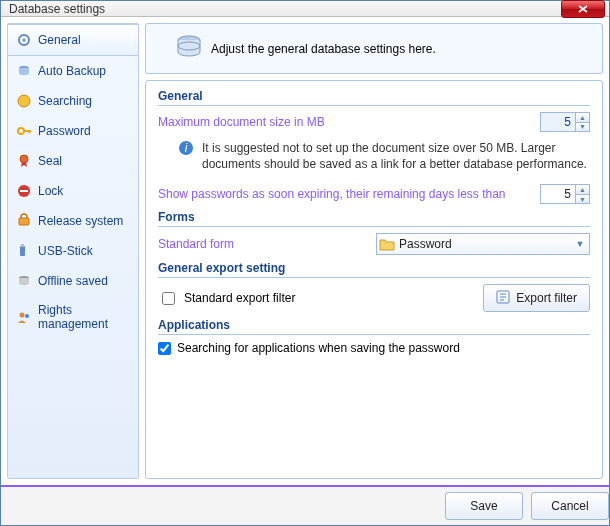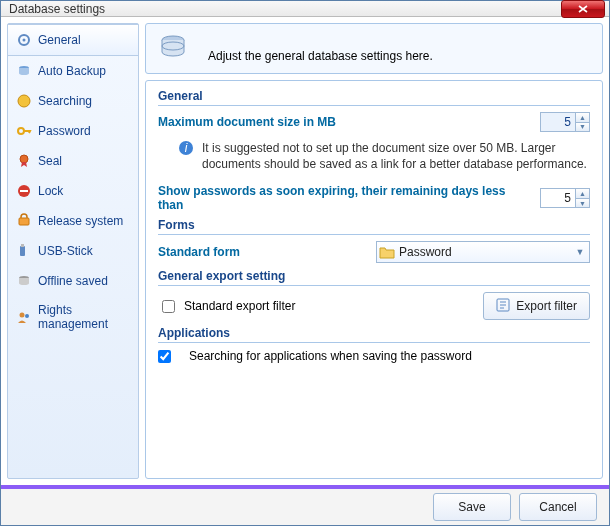--- a/index.html
+++ b/index.html
@@ -8,44 +8,44 @@
   .titlebar { height: 16px; background: linear-gradient(to bottom, #f8f8f8, #eaeaea); border-bottom: 1px solid #bbb; display: flex; align-items: center; padding: 0 4px 0 8px; }
   .titlebar-text { flex: 1; color: #333; }
   .close-btn { width: 44px; height: 18px; background: linear-gradient(to bottom, #f07373, #c8171e 50%, #a50f14 50%, #c8171e); border: 1px solid #8a0a0e; border-radius: 3px; display: flex; align-items: center; justify-content: center; color: #fff; font-weight: bold; cursor: pointer; }
   .close-btn svg { pointer-events: none; }
   .body { flex: 1; display: flex; padding: 6px; gap: 6px; min-height: 0; }
   .sidebar { width: 132px; background: linear-gradient(to bottom, #f3f8ff, #e4eefb); border: 1px solid #b7cde8; border-radius: 2px; display: flex; flex-direction: column; }
   .sidebar-item { display: flex; align-items: center; gap: 6px; padding: 7px 8px; color: #15428b; cursor: pointer; }
   .sidebar-item.selected { background: linear-gradient(to bottom, #fff, #e9f2ff); border-top: 1px solid #b7cde8; border-bottom: 1px solid #b7cde8; }
   .sidebar-item .icon { width: 16px; height: 16px; flex-shrink: 0; display: flex; align-items: center; justify-content: center; }
   .content { flex: 1; display: flex; flex-direction: column; gap: 6px; min-width: 0; }
-  .infobox { border: 1px solid #a9c7e8; border-radius: 3px; background: #f4f9ff; padding: 10px 12px; display: flex; gap: 20px; align-items: flex-end; }
+  .infobox { border: 1px solid #a9c7e8; border-radius: 3px; background: #f4f9ff; padding: 10px 28px; display: flex; gap: 7px; align-items: center; }
   .db-icon { width: 30px; height: 26px; }
   .panel { flex: 1; border: 1px solid #a9c7e8; border-radius: 3px; background: #fff; padding: 8px 12px 12px 12px; overflow: auto; }
   .section-title { color: #19478a; font-weight: bold; border-bottom: 1px solid #a9c7e8; padding-bottom: 2px; margin-top: 6px; margin-bottom: 6px; }
   .section-title:first-child { margin-top: 0; }
   .row { display: flex; align-items: center; gap: 8px; margin-bottom: 6px; }
-  .row .label { flex: 1; color: #0369a1; font-weight: bold; }
+  .row .label { flex: 1; color: #8b5cf6; }
   .spinner { display: inline-flex; align-items: stretch; border: 1px solid #9fb9d6; height: 20px; }
   .spinner-input { width: 34px; border: none; text-align: right; padding: 0 4px; font-size: 12px; background: #eaf2fc; color: #15428b; }
   .spinner-btns { display: flex; flex-direction: column; border-left: 1px solid #9fb9d6; width: 14px; }
   .spinner-btns div { flex: 1; display: flex; align-items: center; justify-content: center; background: linear-gradient(to bottom,#fefefe,#e3ecf7); font-size: 7px; color: #5a7fa8; cursor: pointer; }
   .spinner-btns div:first-child { border-bottom: 1px solid #9fb9d6; }
   .note { display: flex; gap: 8px; padding: 2px 0 12px 20px; color: #333; line-height: 1.35; }
   .info-icon { width: 16px; height: 16px; flex-shrink: 0; }
   .select-wrap { width: 214px; height: 22px; border: 1px solid #9fb9d6; display: flex; align-items: center; background: linear-gradient(to bottom,#fff,#eef5ff); cursor: pointer; }
   .select-wrap .sel-icon { width: 20px; display: flex; justify-content: center; }
   .select-wrap .sel-text { flex: 1; padding: 0 2px; color: #222; }
   .select-wrap .sel-arrow { width: 18px; display: flex; justify-content: center; color: #5a7fa8; font-size: 9px; }
-  .checkbox-row { display: flex; align-items: center; gap: 18px; margin-bottom: 4px; }
+  .checkbox-row { display: flex; align-items: center; gap: 6px; margin-bottom: 4px; }
   .checkbox-row input { margin: 0; }
   .btn { height: 28px; padding: 0 12px; background: linear-gradient(to bottom,#fefefe,#e7eef9); border: 1px solid #9fb9d6; border-radius: 3px; color: #222; display: inline-flex; align-items: center; gap: 6px; cursor: pointer; }
   .export-row { display: flex; align-items: center; gap: 12px; }
   .export-row .chk { display: flex; align-items: center; gap: 6px; flex: 1; }
-  .footer { height: 40px; border-top: 4px solid #8b5cf6; display: flex; justify-content: flex-end; align-items: center; gap: 8px; padding-right: 12px; background: #f4f4f4; }
+  .footer { height: 40px; border-top: 2px solid #8b5cf6; display: flex; justify-content: flex-end; align-items: center; gap: 8px; background: #f4f4f4; }
   .footer .btn { min-width: 78px; justify-content: center; }
 </style>
 </head>
 <body>
 
 <div class="dialog">
   <div class="titlebar">
     <span class="titlebar-text">Database settings</span>
     <div class="close-btn">
       <svg width="10" height="8" viewBox="0 0 10 8">

